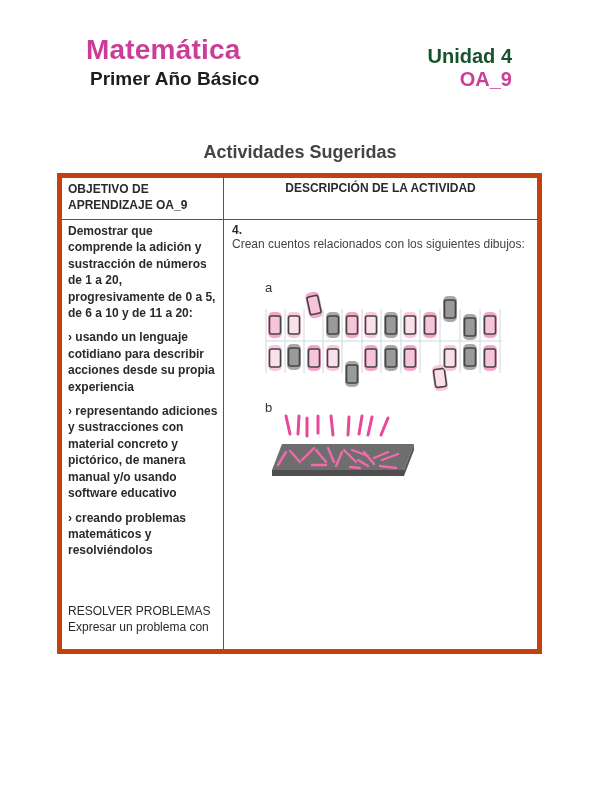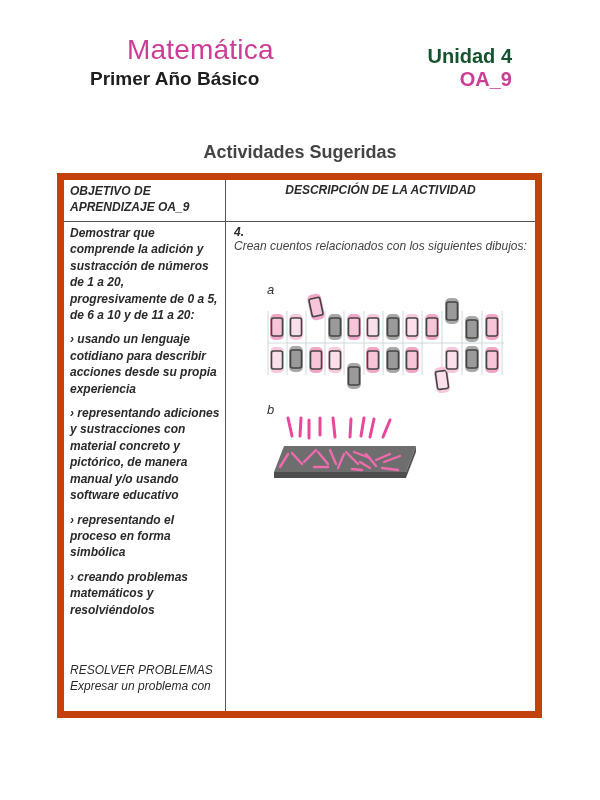--- a/index.html
+++ b/index.html
@@ -1,24 +1,24 @@
 <!DOCTYPE html>
 <html><head>
 <meta charset="utf-8">
 <style>
   html, body { margin: 0; padding: 0; background: #ffffff; }
   body { width: 600px; height: 800px; position: relative; overflow: hidden;
          font-family: "Liberation Sans", sans-serif; color: #222; }
-  .subject { position: absolute; left: 86px; top: 34px; font-size: 28px; font-weight: normal; color: #cc3d97; letter-spacing: 0.2px; margin-left: 41px; }
+  .subject { position: absolute; left: 86px; top: 34px; font-size: 28px; font-weight: bold; color: #cc3d97; letter-spacing: 0.2px; }
   .grade { position: absolute; left: 90px; top: 68px; font-size: 19px; font-weight: bold; color: #1e1e1e; }
   .unit { position: absolute; right: 88px; top: 45px; font-size: 20px; font-weight: bold; color: #14532d; text-align: center; }
   .oa { position: absolute; right: 88px; top: 68px; font-size: 20px; font-weight: bold; color: #cc3d97; text-align: center; }
   .section-title { position: absolute; left: 0; width: 600px; top: 142px; text-align: center; font-size: 18px; font-weight: bold; color: #444; }
 
-  .tbl { position: absolute; left: 57px; top: 173px; width: 485px; height: 545px; border: 7px solid #c2410c; box-sizing: border-box; font-style: italic; }
+  .tbl { position: absolute; left: 57px; top: 173px; width: 485px; height: 481px; border: 5px solid #c2410c; box-sizing: border-box; }
   .col-div { position: absolute; left: 161px; top: 0; bottom: 0; width: 1px; background: #555; }
   .row-div { position: absolute; left: 0; right: 0; top: 41px; height: 1px; background: #555; }
   .hcell-l { position: absolute; left: 6px; top: 3px; width: 150px; font-size: 12px; font-weight: bold; line-height: 16px; color: #2a2a2a; }
   .hcell-r { position: absolute; left: 162px; right: 0; top: 3px; text-align: center; font-size: 12px; font-weight: bold; color: #2a2a2a; }
 
   .lcol { position: absolute; left: 6px; top: 45px; width: 152px; font-size: 12px; line-height: 16.4px; color: #2a2a2a; }
   .lcol p { margin: 0 0 8px 0; font-weight: bold; }
   .lcol .ps { margin: 0; font-weight: normal; }
   .lcol .spacer { height: 36px; }
 
@@ -39,21 +39,20 @@
 <div class="tbl">
   <div class="col-div"></div>
   <div class="row-div"></div>
   <div class="hcell-l">OBJETIVO DE APRENDIZAJE OA_9</div>
   <div class="hcell-r">DESCRIPCIÓN DE LA ACTIVIDAD</div>
 
   <div class="lcol">
     <p>Demostrar que comprende la adición y sustracción de números de 1 a 20, progresivamente de 0 a 5, de 6 a 10 y de 11 a 20:</p>
     <p>› usando un lenguaje cotidiano para describir acciones desde su propia experiencia</p>
     <p>› representando adiciones y sustracciones con material concreto y pictórico, de manera manual y/o usando software educativo</p>
-    <p>› representando el proceso en forma simbólica</p>
     <p>› creando problemas matemáticos y resolviéndolos</p>
     <div class="spacer"></div>
     <div class="ps">RESOLVER PROBLEMAS</div>
     <div class="ps">Expresar un problema con</div>
   </div>
 
   <div class="rcol">
     <div class="num">4.</div>
     <div class="desc">Crean cuentos relacionados con los siguientes dibujos:</div>
   </div>

